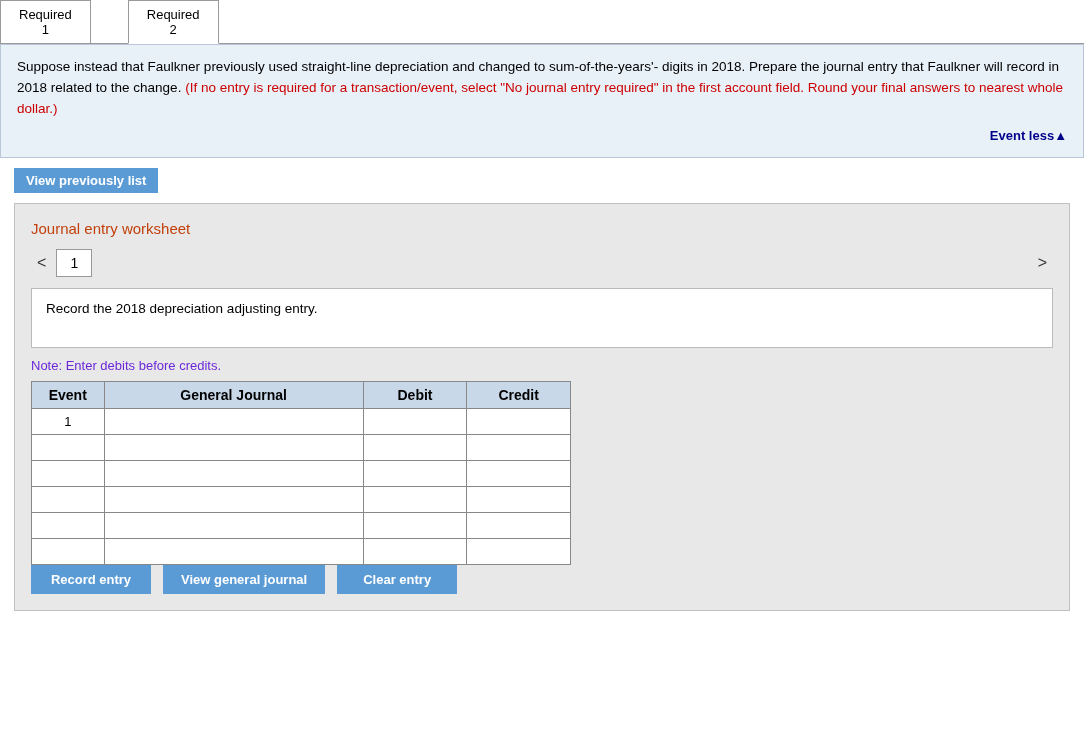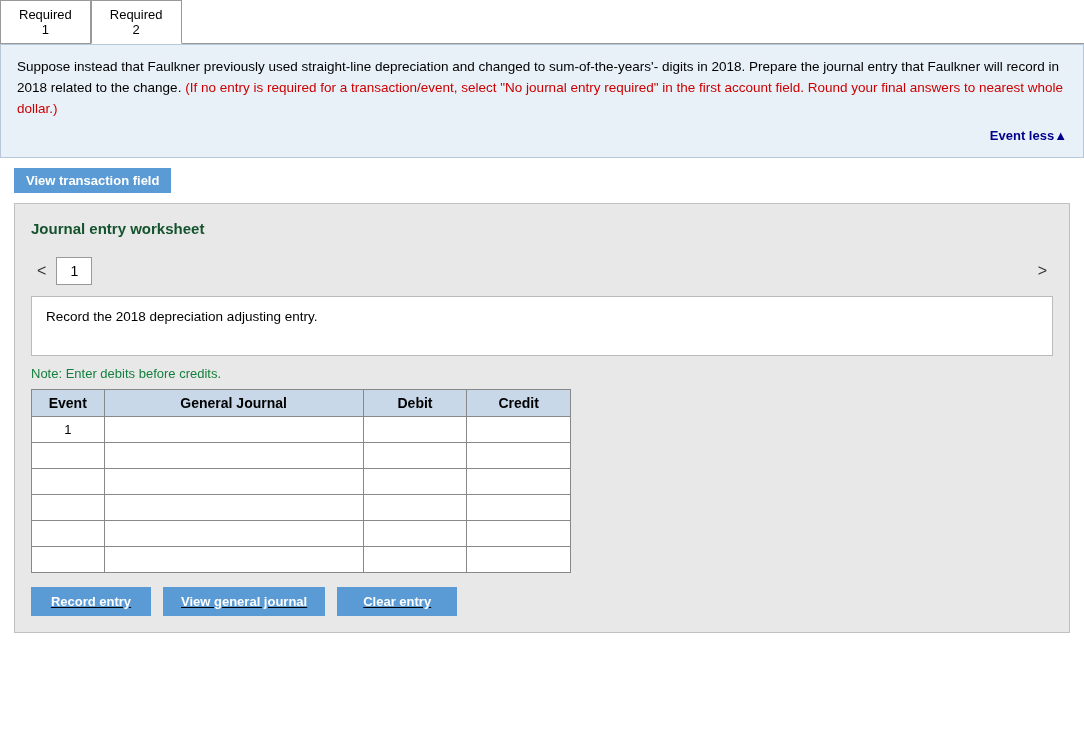--- a/index.html
+++ b/index.html
@@ -16,20 +16,21 @@
       min-height: 732px;
       margin: 0 auto;
       padding: 0;
     }
 
     
     .tabs {
       display: flex;
       border-bottom: 1px solid #999;
       background: #fff;
+      gap: 37px;
     }
     .tab {
       border: 1px solid #999;
       border-bottom: none;
       padding: 6px 18px;
       text-align: center;
       font-size: 13px;
       background: #fff;
       cursor: pointer;
       min-width: 70px;
@@ -82,23 +83,23 @@
     
     .worksheet-container {
       background: #e8e8e8;
       border: 1px solid #c0c0c0;
       margin: 0 14px 14px 14px;
       padding: 16px 16px 16px 16px;
     }
 
     .worksheet-title {
       font-size: 15px;
-      font-weight: bold;
-      margin-bottom: 20px;
-      color: #14532d;
+      font-weight: normal;
+      margin-bottom: 12px;
+      color: #c2410c;
     }
 
     
     .nav-row {
       display: flex;
       align-items: center;
       margin-bottom: 10px;
     }
     .nav-arrow {
       font-size: 16px;
@@ -133,21 +134,21 @@
       padding: 12px 14px;
       margin-bottom: 10px;
       font-size: 13.5px;
       color: #000;
       min-height: 60px;
       margin-top: 11px;
     }
 
     
     .note-text {
-      color: #15803d;
+      color: #6d28d9;
       font-size: 13px;
       margin-bottom: 8px;
     }
 
     
     .journal-table {
       border-collapse: collapse;
       width: 100%;
       max-width: 540px;
       background: #fff;
@@ -185,23 +186,21 @@
       outline: none;
       padding: 2px 4px;
       font-size: 13px;
       background: transparent;
     }
 
     
     .button-row {
       display: flex;
       gap: 12px;
-      margin-top: 14px;
       align-items: flex-start;
-      text-decoration: underline;
     }
     .btn-action {
       background: #5b9bd5;
       color: #fff;
       border: none;
       padding: 7px 18px;
       font-size: 13px;
       font-weight: bold;
       cursor: pointer;
       min-width: 120px;
@@ -227,21 +226,21 @@
   
   <div class="instructions-box">
     <span>Suppose instead that Faulkner previously used straight-line depreciation and changed to sum-of-the-years'- digits in 2018. Prepare the journal entry that Faulkner will record in 2018 related to the change.</span>
     <span class="red-text">(If no entry is required for a transaction/event, select "No journal entry required" in the first account field. Round your final answers to nearest whole dollar.)</span>
     <div class="show-less">
       <a>Event less▲</a>
     </div>
   </div>
 
   
-  <button class="view-transaction-btn">View transaction field</button>
+  <button class="view-transaction-btn">View previously list</button>
 
   
   <div class="worksheet-container">
 
     <div class="worksheet-title">Journal entry worksheet</div>
 
     <div class="nav-row">
       <span class="nav-arrow">&lt;</span>
       <div class="nav-number-box">
         <span>1</span>

